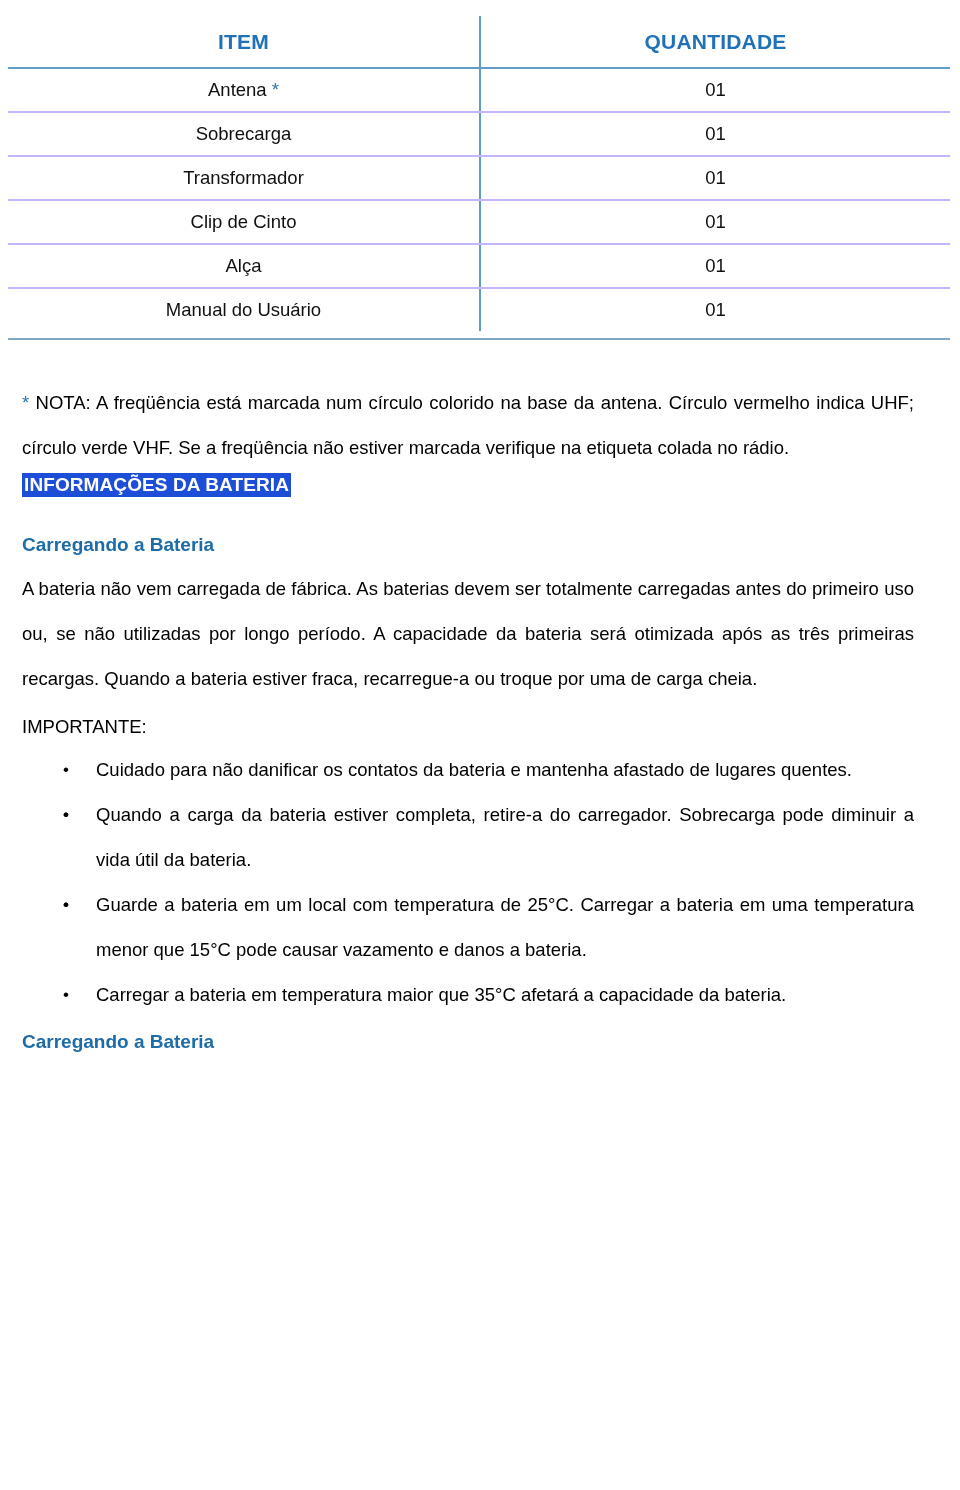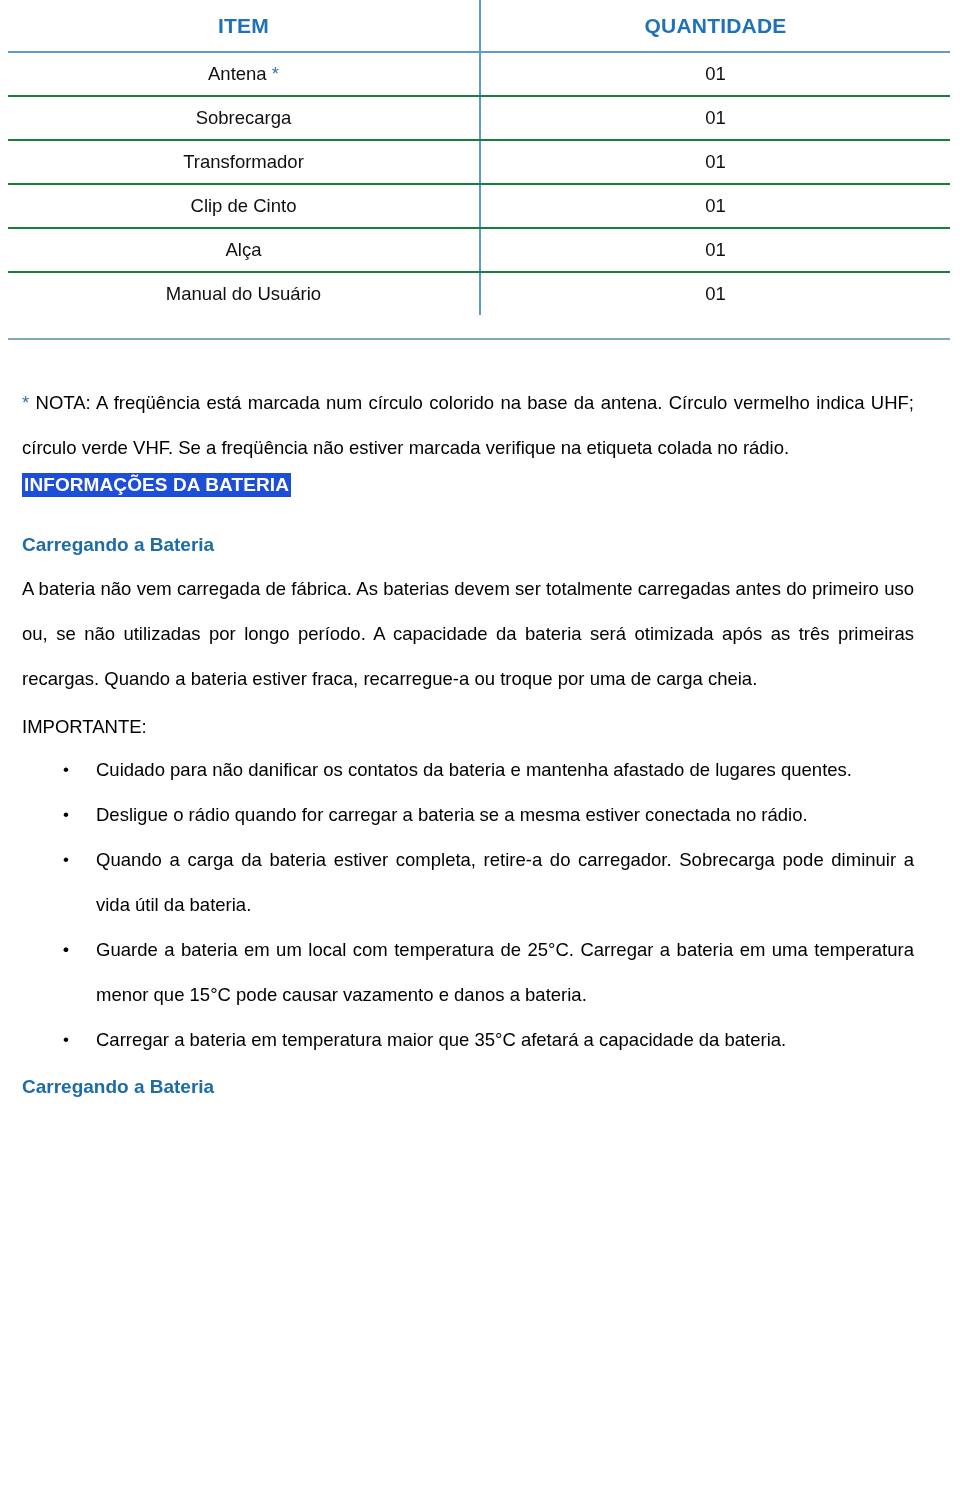--- a/index.html
+++ b/index.html
@@ -15,21 +15,21 @@
     position: relative;
     font-family: "Liberation Sans", sans-serif;
     color: #000000;
     overflow: hidden;
   }
 
   
   .spec-table {
     position: absolute;
     left: 8px;
-    top: 0px;
+    top: 16px;
     width: 942px;
   }
   .spec-table table {
     border-collapse: collapse;
     width: 942px;
     table-layout: fixed;
   }
   .spec-table col.c-item { width: 472px; }
   .spec-table col.c-qty  { width: 470px; }
 
@@ -51,21 +51,21 @@
     letter-spacing: .2px;
     border-bottom: 2px solid #5F9CC8;
   }
   .spec-table thead th.c-item-h { border-right: 2px solid #5F9CC8; }
 
   .spec-table tbody td {
     height: 42px;
     line-height: 42px;
     font-size: 18.5px;
     color: #101010;
-    border-bottom: 2px solid #15803d;
+    border-bottom: 2px solid #c4b5fd;
   }
   .spec-table tbody td.cell-item { border-right: 2px solid #5F9CC8; }
   .spec-table tbody tr:last-child td { border-bottom: none; }
 
   .tbl-bottom-rule {
     position: absolute;
     left: 8px;
     top: 338px;
     width: 942px;
     height: 2px;
@@ -202,21 +202,21 @@
   <h2 class="heading-hl"><span class="hl">INFORMAÇÕES DA BATERIA</span></h2>
 
   <h3 class="heading-blue">Carregando a Bateria</h3>
 
   <p class="para">A bateria não vem carregada de fábrica. As baterias devem ser totalmente carregadas antes do primeiro uso ou, se não utilizadas por longo período. A capacidade da bateria será otimizada após as três primeiras recargas. Quando a bateria estiver fraca, recarregue-a ou troque por uma de carga cheia.</p>
 
   <p class="sub-label">IMPORTANTE:</p>
 
   <ul class="bullets">
     <li><span class="bullet-dot">•</span><span>Cuidado para não danificar os contatos da bateria e mantenha afastado de lugares quentes.</span></li>
-    <li><span class="bullet-dot">•</span><span>Desligue o rádio quando for carregar a bateria se a mesma estiver conectada no rádio.</span></li>
+    <li><span class="bullet-dot">•</span></li>
     <li><span class="bullet-dot">•</span><span>Quando a carga da bateria estiver completa, retire-a do carregador. Sobrecarga pode diminuir a vida útil da bateria.</span></li>
     <li class="no-justify"><span class="bullet-dot">•</span></li>
     <li><span class="bullet-dot">•</span><span>Guarde a bateria em um local com temperatura de 25°C. Carregar a bateria em uma temperatura menor que 15°C pode causar vazamento e danos a bateria.</span></li>
     <li><span class="bullet-dot">•</span><span>Carregar a bateria em temperatura maior que 35°C afetará a capacidade da bateria.</span></li>
   </ul>
 
   <h3 class="heading-blue footer-head">Carregando a Bateria</h3>
 
 </div>
 

